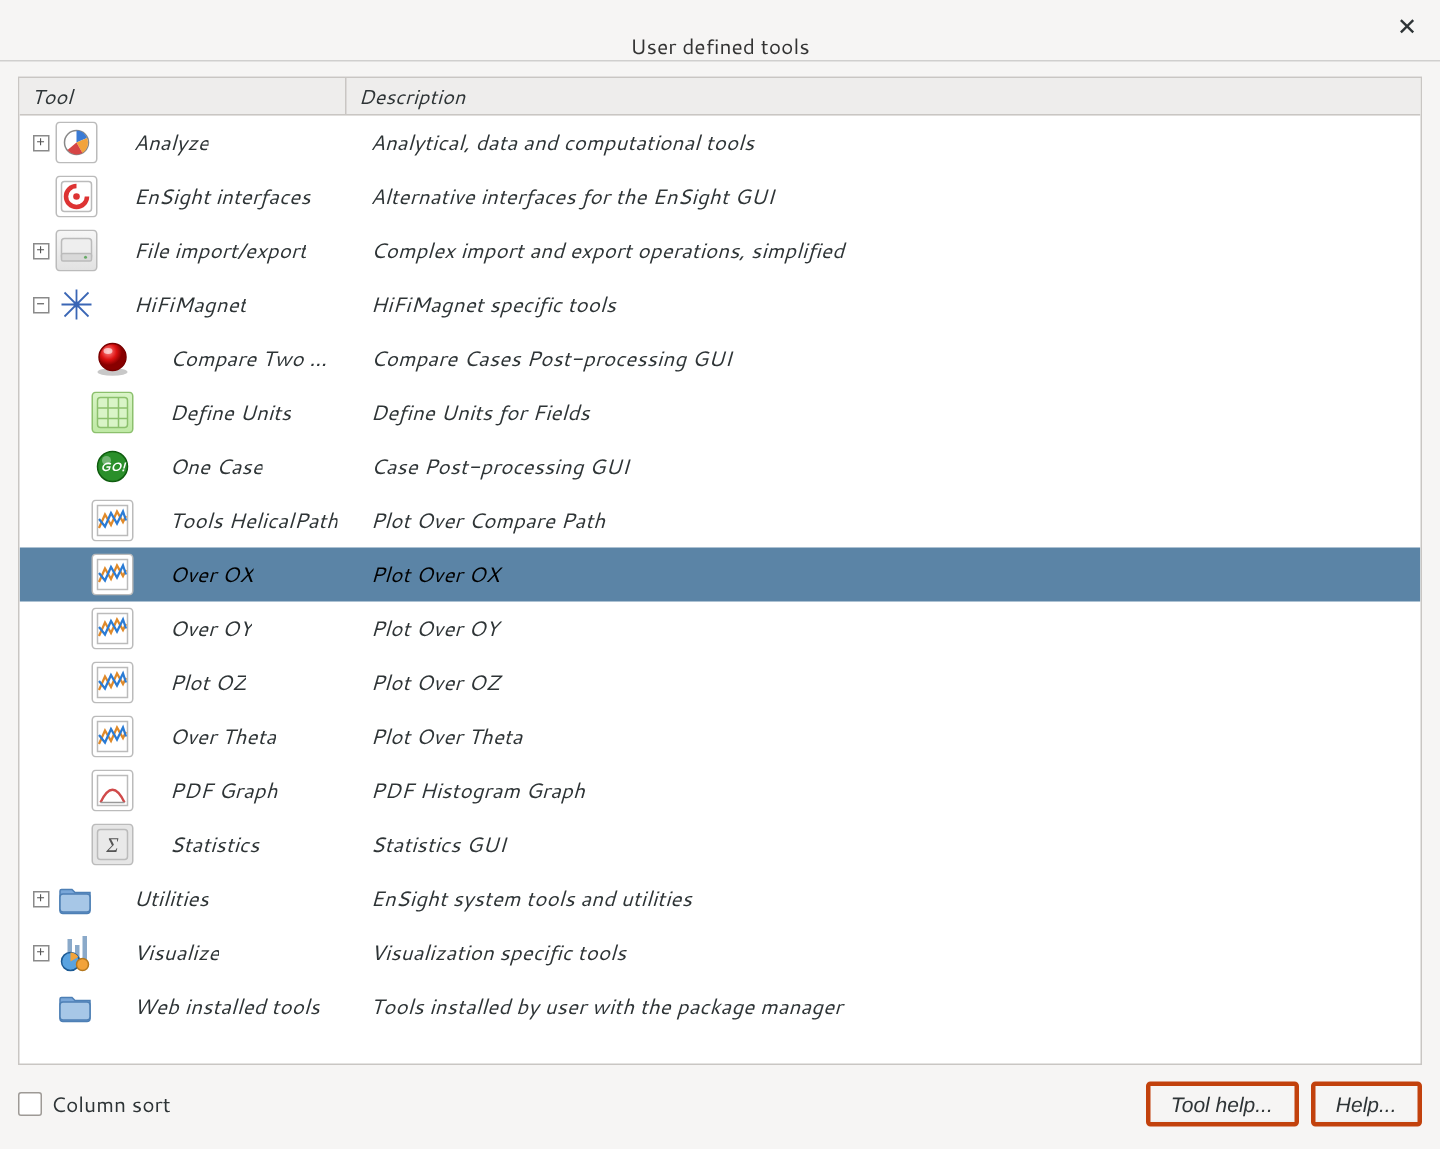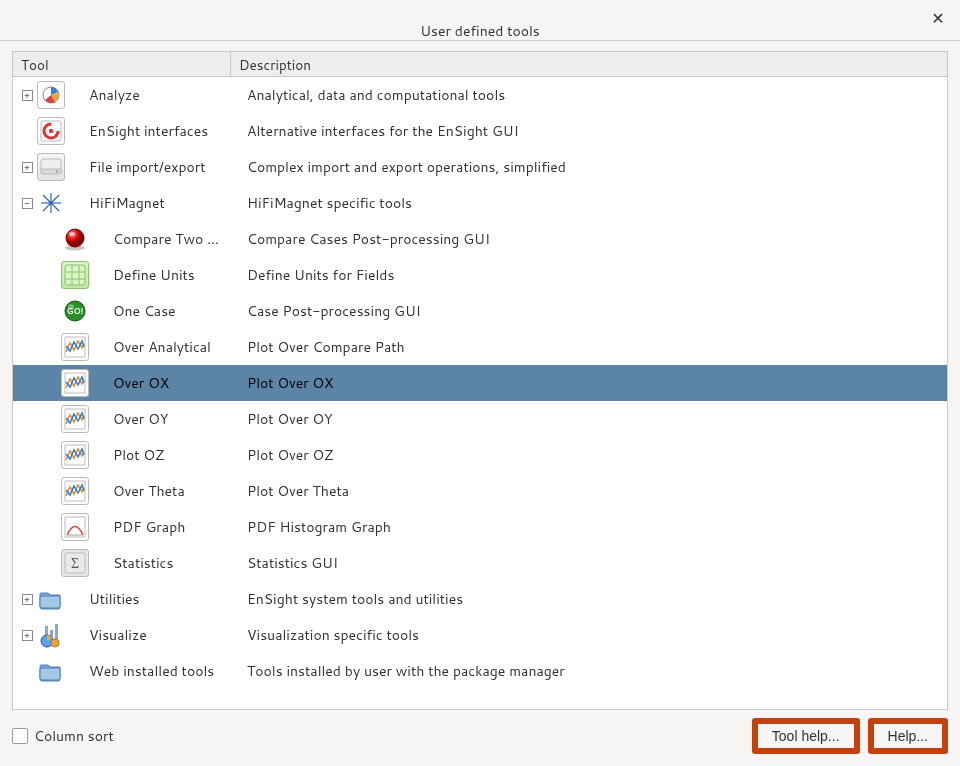--- a/index.html
+++ b/index.html
@@ -48,20 +48,21 @@
     color: #2e3436;
   }
   .content {
     flex: 1;
     margin: 10px 12px 6px 12px;
     border: 1px solid #c9c6c3;
     background: #ffffff;
     display: flex;
     flex-direction: column;
     overflow: hidden;
+    font-style: italic;
   }
   .headers {
     display: flex;
     background: #eeedec;
     border-bottom: 1px solid #c9c6c3;
     height: 24px;
     align-items: center;
     font-size: 13.5px;
     color: #2e3436;
   }
@@ -164,29 +165,30 @@
   }
   .checkbox .chk {
     width: 14px;
     height: 14px;
     border: 1px solid #9e9a96;
     background: #ffffff;
     border-radius: 2px;
   }
   .spacer { flex: 1; }
   .btn {
-    border: 6px solid #c2410c;
+    border: 3px solid #c2410c;
     background: #f6f5f4;
     border-radius: 3px;
     padding: 4px 14px;
     font-size: 14px;
     margin-left: 8px;
     cursor: pointer;
     color: #2e3436;
     box-shadow: inset 0 -1px 0 rgba(0,0,0,0.03);
+    font-style: italic;
   }
 
   
   .ic-analyze { background:#fff; border:1px solid #bbb; }
   .ic-ensight { background:#fff; border:1px solid #bbb; }
   .ic-drive   { background: linear-gradient(#f6f6f6,#e2e2e2); border:1px solid #bbb; }
   .ic-hifi    { }
   .ic-compare { }
   .ic-define  { background: linear-gradient(#d9f4c7,#bfe9a5); border:1px solid #8cc06d; }
   .ic-onecase { }
@@ -345,21 +347,21 @@
             <span class="indent" style="width: 8px;"></span>
             <span class="expander"></span>
             <span class="indent" style="width: 24px;"></span>
             <span class="icon ic-plot">
               <svg width="22" height="22">
                 <rect x="1" y="1" width="20" height="20" fill="#fff" stroke="#bbb"></rect>
                 <polyline points="2,16 6,7 10,14 14,5 18,12 20,8" fill="none" stroke="#e08a2a" stroke-width="1.5"></polyline>
                 <polyline points="2,10 6,15 10,6 14,13 18,5 20,11" fill="none" stroke="#2a7bd5" stroke-width="1.5"></polyline>
               </svg>
             </span>
-            <span class="label">Over Analytical</span>
+            <span class="label">Tools HelicalPath</span>
           </div>
           <div class="desc-col">Plot Over Compare Path</div>
         </div>
         <div class="row selected">
           <div class="tool-col">
             <span class="indent" style="width: 8px;"></span>
             <span class="expander"></span>
             <span class="indent" style="width: 24px;"></span>
             <span class="icon ic-plot">
               <svg width="22" height="22">

